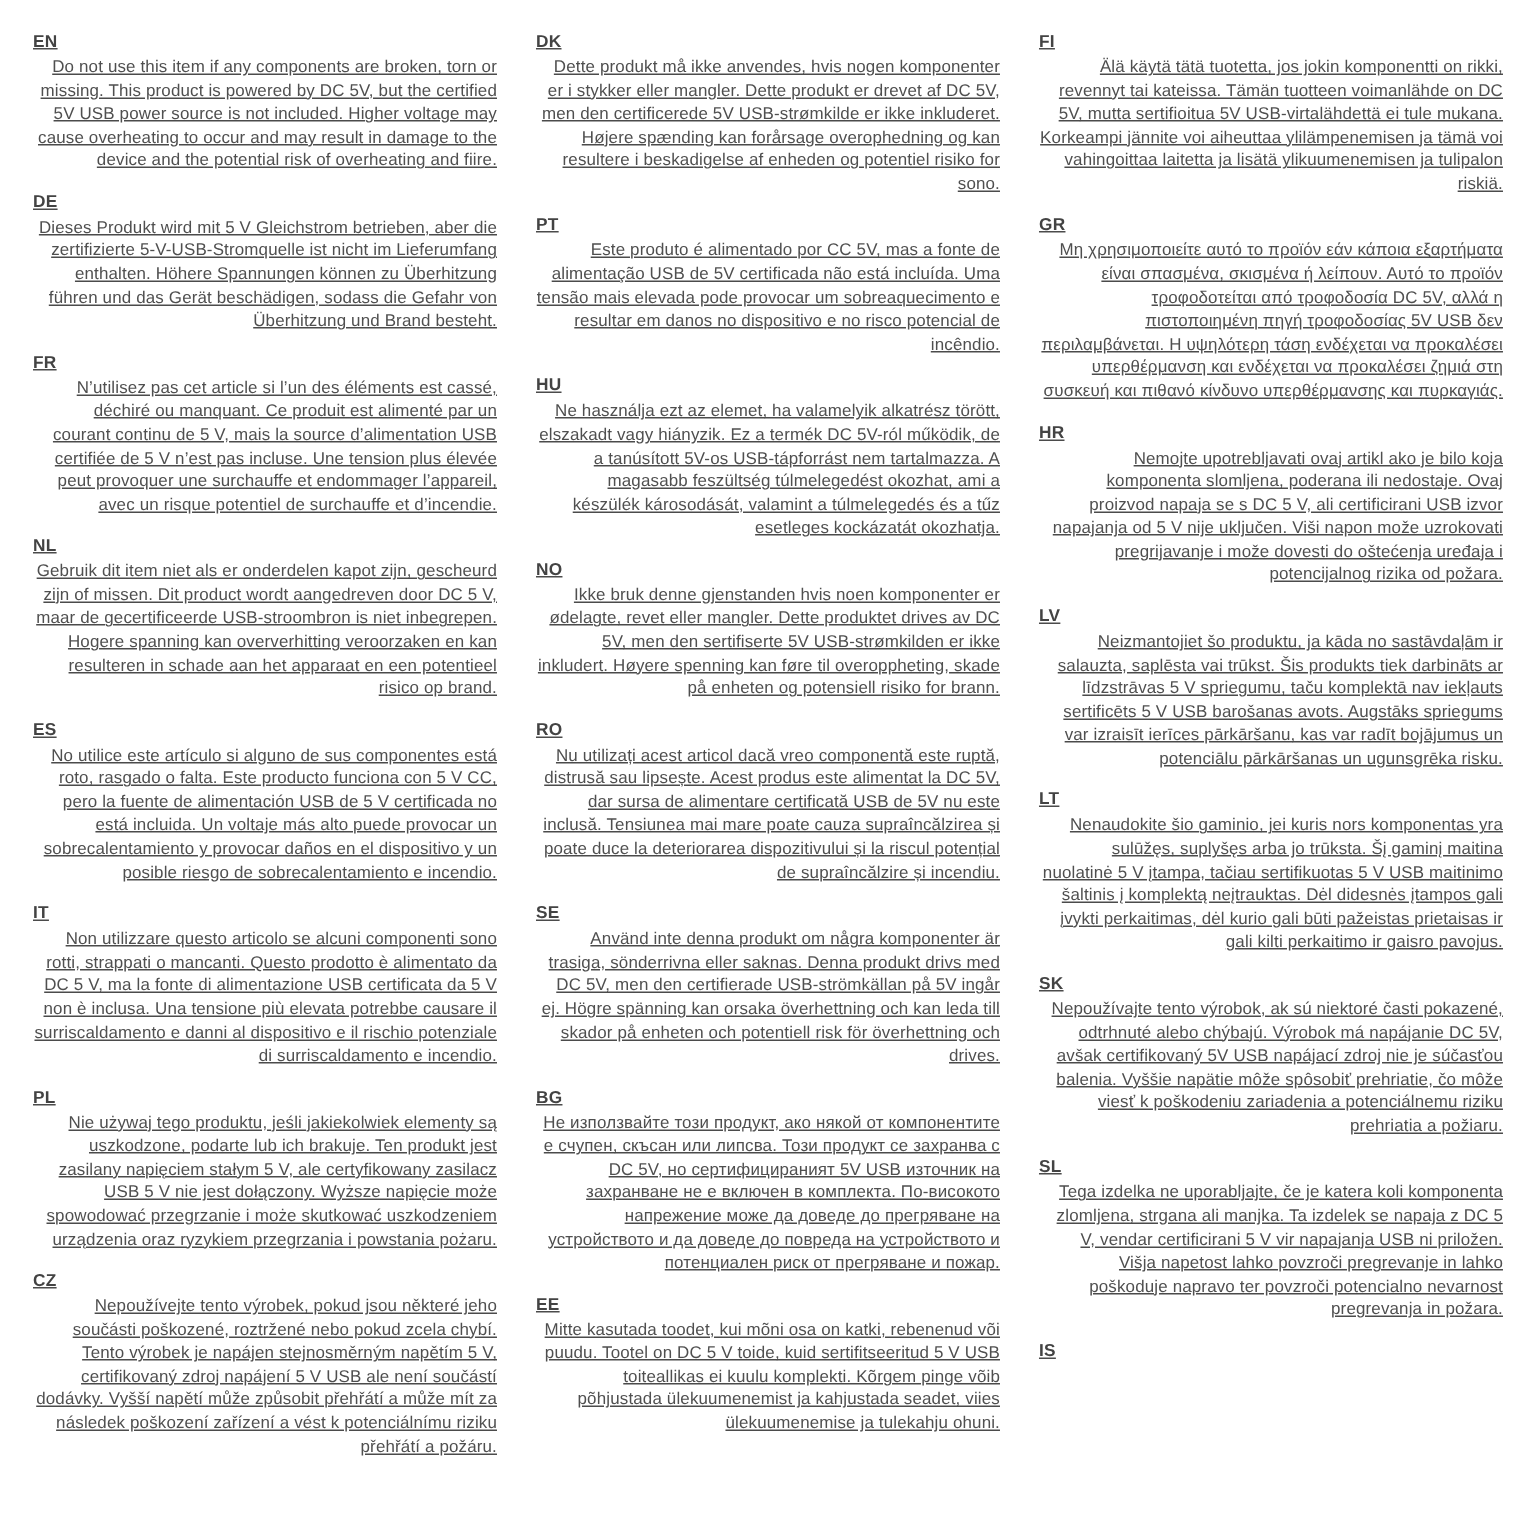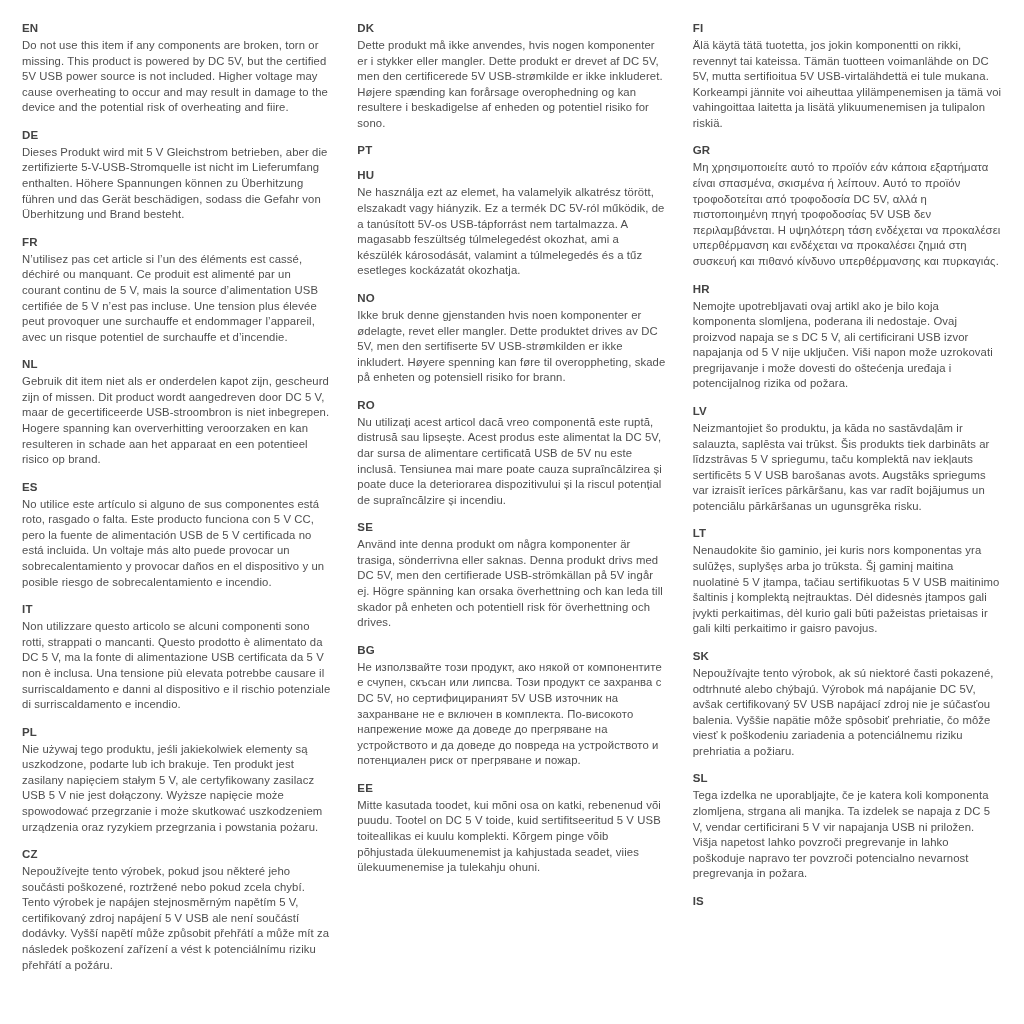--- a/index.html
+++ b/index.html
@@ -17,37 +17,39 @@
     overflow: hidden;
   }
   .columns {
     display: flex;
     gap: 26px;
     align-items: flex-start;
   }
   .col {
     flex: 1 1 0;
     min-width: 0;
+    text-decoration: underline;
   }
   .lang {
     margin: 0 0 13px 0;
   }
   .lang h2 {
     font-size: 11.5px;
     font-weight: 700;
     margin: 0 0 4px 0;
     color: #434343;
     letter-spacing: 0.2px;
   }
   .lang p {
     font-size: 11.3px;
     line-height: 1.38;
     margin: 0;
     color: #4f4f4f;
     letter-spacing: 0.1px;
+    text-align: right;
   }
 </style>
 </head>
 <body>
 
 <div class="columns">
 
   <div class="col">
     <section class="lang">
       <h2>EN</h2>
@@ -83,20 +85,21 @@
     </section>
   </div>
 
   <div class="col">
     <section class="lang">
       <h2>DK</h2>
       <p>Dette produkt må ikke anvendes, hvis nogen komponenter er i stykker eller mangler. Dette produkt er drevet af DC 5V, men den certificerede 5V USB-strømkilde er ikke inkluderet. Højere spænding kan forårsage overophedning og kan resultere i beskadigelse af enheden og potentiel risiko for sono.</p>
     </section>
     <section class="lang">
       <h2>PT</h2>
+      <p>Este produto é alimentado por CC 5V, mas a fonte de alimentação USB de 5V certificada não está incluída. Uma tensão mais elevada pode provocar um sobreaquecimento e resultar em danos no dispositivo e no risco potencial de incêndio.</p>
     </section>
     <section class="lang">
       <h2>HU</h2>
       <p>Ne használja ezt az elemet, ha valamelyik alkatrész törött, elszakadt vagy hiányzik. Ez a termék DC 5V-ról működik, de a tanúsított 5V-os USB-tápforrást nem tartalmazza. A magasabb feszültség túlmelegedést okozhat, ami a készülék károsodását, valamint a túlmelegedés és a tűz esetleges kockázatát okozhatja.</p>
     </section>
     <section class="lang">
       <h2>NO</h2>
       <p>Ikke bruk denne gjenstanden hvis noen komponenter er ødelagte, revet eller mangler. Dette produktet drives av DC 5V, men den sertifiserte 5V USB-strømkilden er ikke inkludert. Høyere spenning kan føre til overoppheting, skade på enheten og potensiell risiko for brann.</p>
     </section>
     <section class="lang">

